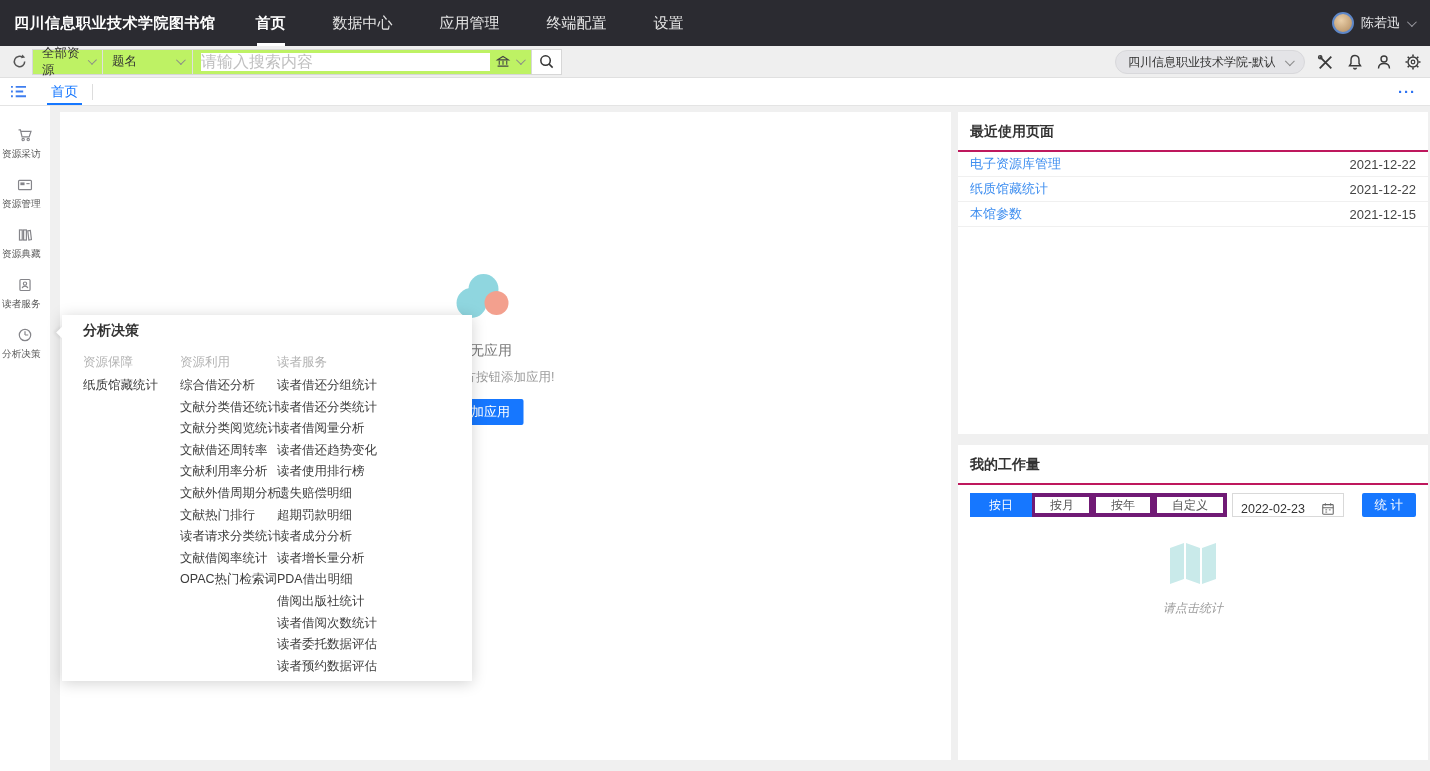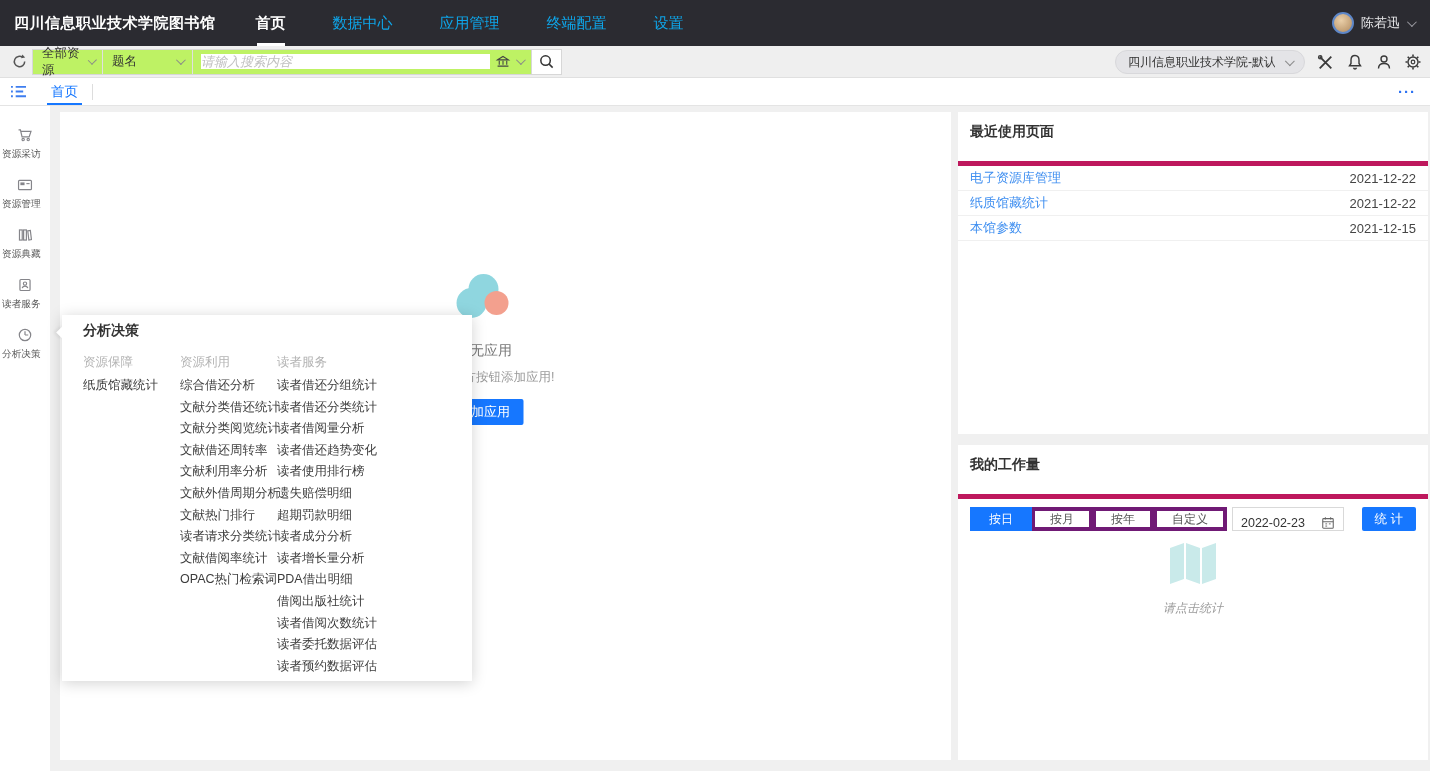--- a/index.html
+++ b/index.html
@@ -3,39 +3,39 @@
 <meta charset="utf-8">
 <style>
   * { margin:0; padding:0; box-sizing:border-box; }
   html,body { width:1430px; height:771px; overflow:hidden; }
   body { font-family:"Liberation Sans","DejaVu Sans",sans-serif; background:#f0f0f0; position:relative; color:#333; }
 
   
   .navbar { position:absolute; left:0; top:0; width:1430px; height:46px; background:#2b2b31; display:flex; align-items:center; }
   .nav-title { color:#fff; font-size:15px; font-weight:bold; margin-left:14px; letter-spacing:.5px; white-space:nowrap; }
   .nav-menu { display:flex; margin-left:40px; gap:47px; height:100%; align-items:center; }
-  .nav-item { position:relative; color:#0ea5e9; font-size:15px; height:100%; display:flex; align-items:center; cursor:pointer; white-space:nowrap; }
+  .nav-item { position:relative; color:#e5e5e5; font-size:15px; height:100%; display:flex; align-items:center; cursor:pointer; white-space:nowrap; }
   .nav-item.active { color:#fff; font-weight:bold; }
   .nav-item.active::after { content:""; position:absolute; left:50%; transform:translateX(-50%); bottom:0; width:28px; height:3px; background:#fff; }
   .nav-user { position:absolute; right:16px; top:0; height:46px; display:flex; align-items:center; gap:7px; cursor:pointer; }
   .avatar { width:22px; height:22px; border-radius:50%; background:radial-gradient(circle at 40% 35%, #eacfa9, #b08a5e); border:2px solid #5e87c8; }
   .nav-user-name { color:#e8e8ea; font-size:13px; }
   .chev { width:7px; height:7px; border-right:1.5px solid #9a9aa0; border-bottom:1.5px solid #9a9aa0; transform:rotate(45deg) translateY(-2px); }
   .chev-dark { border-color:#8a8a8a; }
 
   
   .searchrow { position:absolute; left:0; top:46px; width:1430px; height:32px; background:#efefef; border-bottom:1px solid #e0e0e0; display:flex; align-items:center; }
   .icon-btn { display:flex; align-items:center; justify-content:center; cursor:pointer; }
   .refresh-wrap { margin-left:8px; width:22px; }
   .search-group { margin-left:2px; height:26px; background:#bef264; border:1px solid #d7d7d7; display:flex; align-items:flex-end; width:500px; }
   .sel { height:100%; display:flex; align-items:center; gap:8px; padding:0 9px; border-right:1px solid #e0e0e0; cursor:pointer; font-size:12.5px; color:#333; }
   .sel-scope { width:70px; }
   .sel-field { width:90px; justify-content:space-between; }
   .search-input-wrap { flex:1; height:100%; display:flex; align-items:center; padding:0 8px; gap:5px; }
-  .search-input-wrap input { flex:1; border:none; outline:none; font-size:13px; color:#333; font-family:inherit;font-style:italic; }
+  .search-input-wrap input { flex:1; border:none; outline:none; font-size:16px; color:#333; font-family:inherit; }
   .search-input-wrap input::placeholder { color:#c0c0c0; }
   .search-btn { width:30px; height:26px; background:#fff; border:1px solid #d7d7d7; border-left:none; }
   .right-tools { position:absolute; right:8px; top:0; height:32px; display:flex; align-items:center; gap:11px; }
   .org-pill { height:24px; background:#e4e4e7; border:1px solid #d8d8db; border-radius:12px; display:flex; align-items:center; gap:10px; padding:0 12px; font-size:12px; color:#333; cursor:pointer; max-width:190px; }
   .org-pill span { white-space:nowrap; overflow:hidden; }
 
   
   .tabrow { position:absolute; left:0; top:78px; width:1430px; height:28px; background:#fff; border-bottom:1px solid #e4e4e4; display:flex; align-items:center; }
   .tablist-icon { margin-left:10px; }
   .tab { position:relative; height:100%; margin-left:20px; padding:0 4px; display:flex; align-items:center; font-size:13.5px; color:#1677ff; cursor:pointer; }
@@ -67,21 +67,21 @@
   .fly-cols { position:absolute; left:21px; top:36px; display:flex; }
   .fly-col { width:97px; flex-shrink:0; }
   .fly-header { font-size:12.5px; color:#b3b3b3; height:22px; line-height:22px; white-space:nowrap; }
   .fly-col ul { list-style:none; margin-top:2px; }
   .fly-col li { font-size:12.5px; color:#3d3d3d; height:21.6px; line-height:21.6px; white-space:nowrap; cursor:pointer; }
 
   
   .panel { position:absolute; background:#fff; }
   .panel-recent { left:958px; top:112px; width:470px; height:322px; }
   .panel-work { left:958px; top:445px; width:470px; height:315px; }
-  .panel-header { padding:11px 12px 20px; font-size:14px; font-weight:bold; color:#333; border-bottom:5px solid #be185d; }
+  .panel-header { padding:11px 12px 9px; font-size:14px; font-weight:bold; color:#333; border-bottom:2px solid #be185d; }
   .recent-row { height:25px; margin:0 0; padding:0 12px; display:flex; align-items:center; justify-content:space-between; border-bottom:1px solid #f0f0f0; }
   .recent-link { font-size:13px; color:#3e8ef0; cursor:pointer; }
   .recent-date { font-size:13px; color:#444; }
 
   .work-controls { display:flex; align-items:center; margin:8px 12px 0; position:relative; }
   .seg-btn { height:24px; padding:0 15px; background:#fff; border:4px solid #701a75; font-size:12px; color:#555; cursor:pointer; font-family:inherit; }
   .seg-btn + .seg-btn { margin-left:-1px; }
   .seg-btn.active { background:#1677ff; border-color:#1677ff; color:#fff; position:relative; z-index:1; }
   .date-box { height:24px; margin-left:5px; border:1px solid #d9d9d9; background:#fff; display:flex; align-items:flex-end; gap:6px; padding:0 8px; cursor:pointer; }
   .date-box input { width:74px; border:none; outline:none; font-size:12.5px; color:#333; font-family:inherit; background:transparent; }

